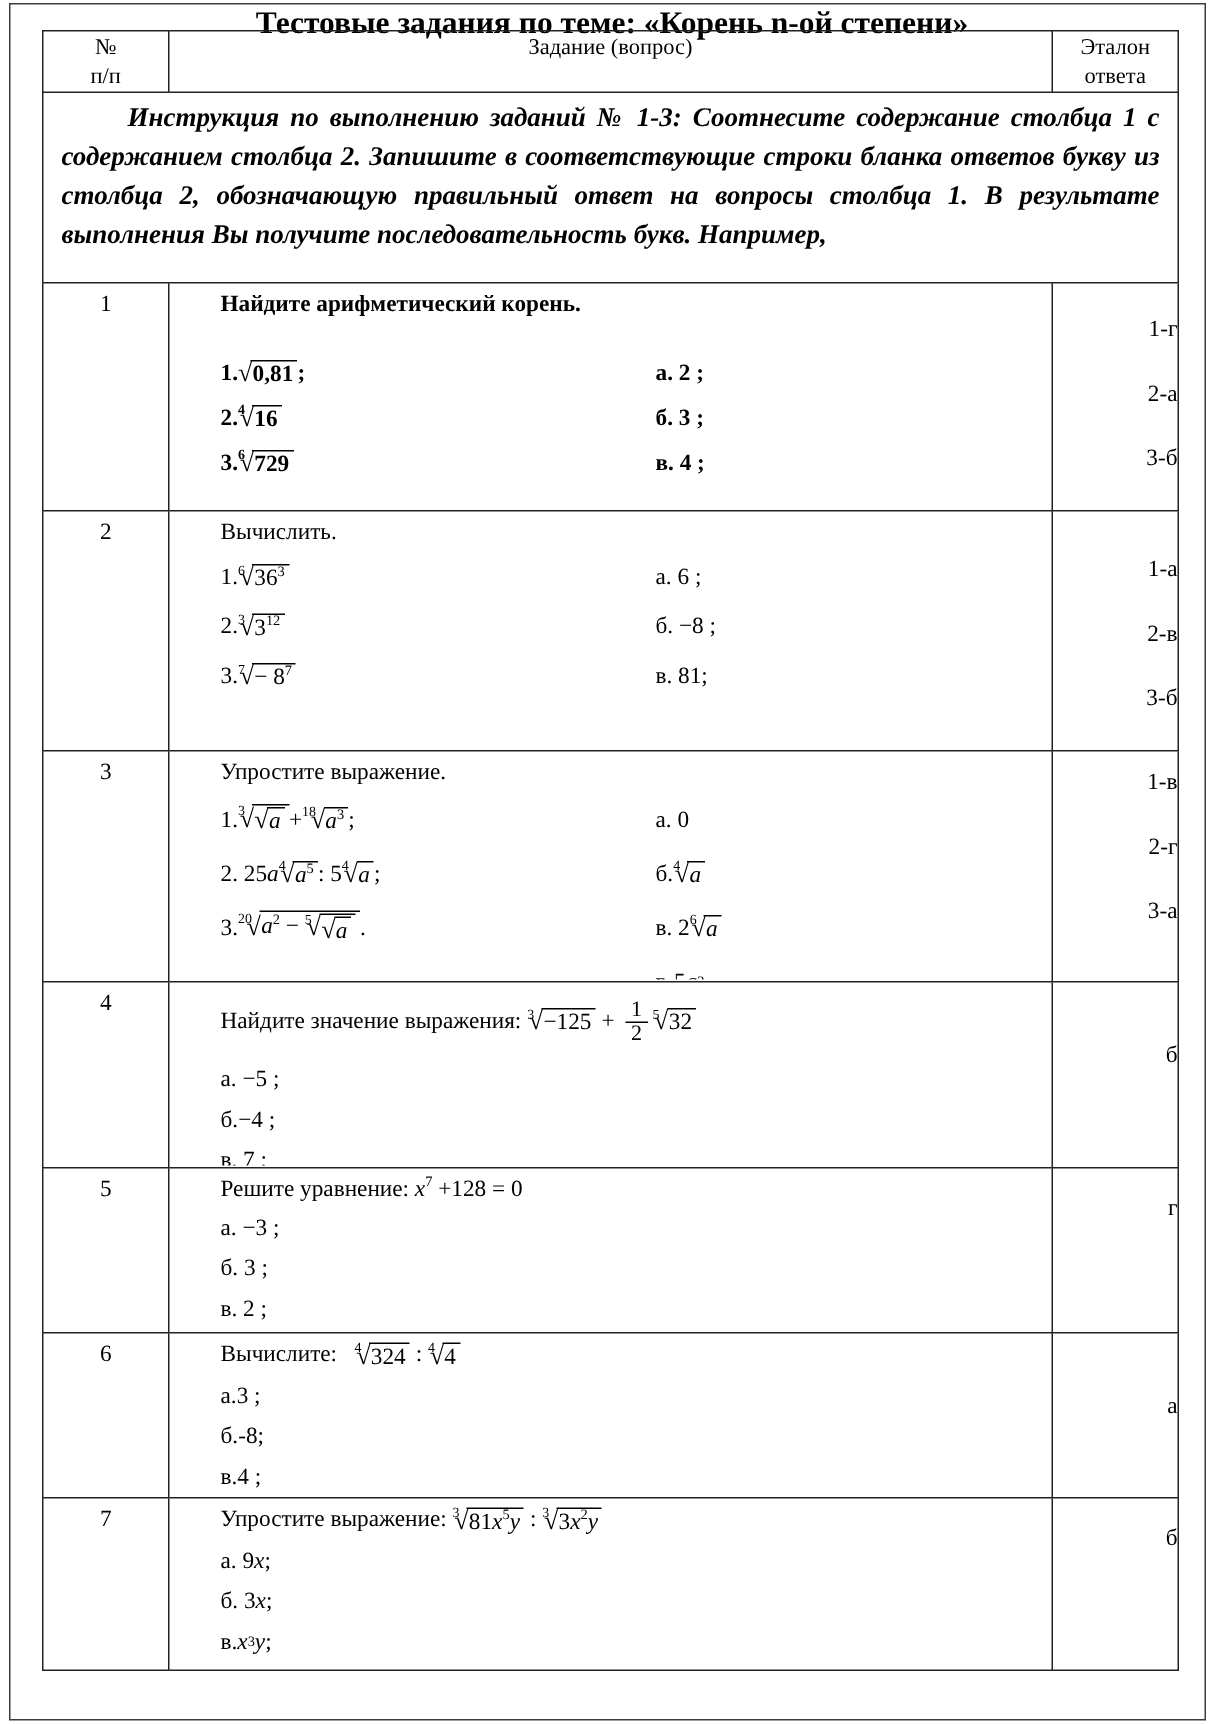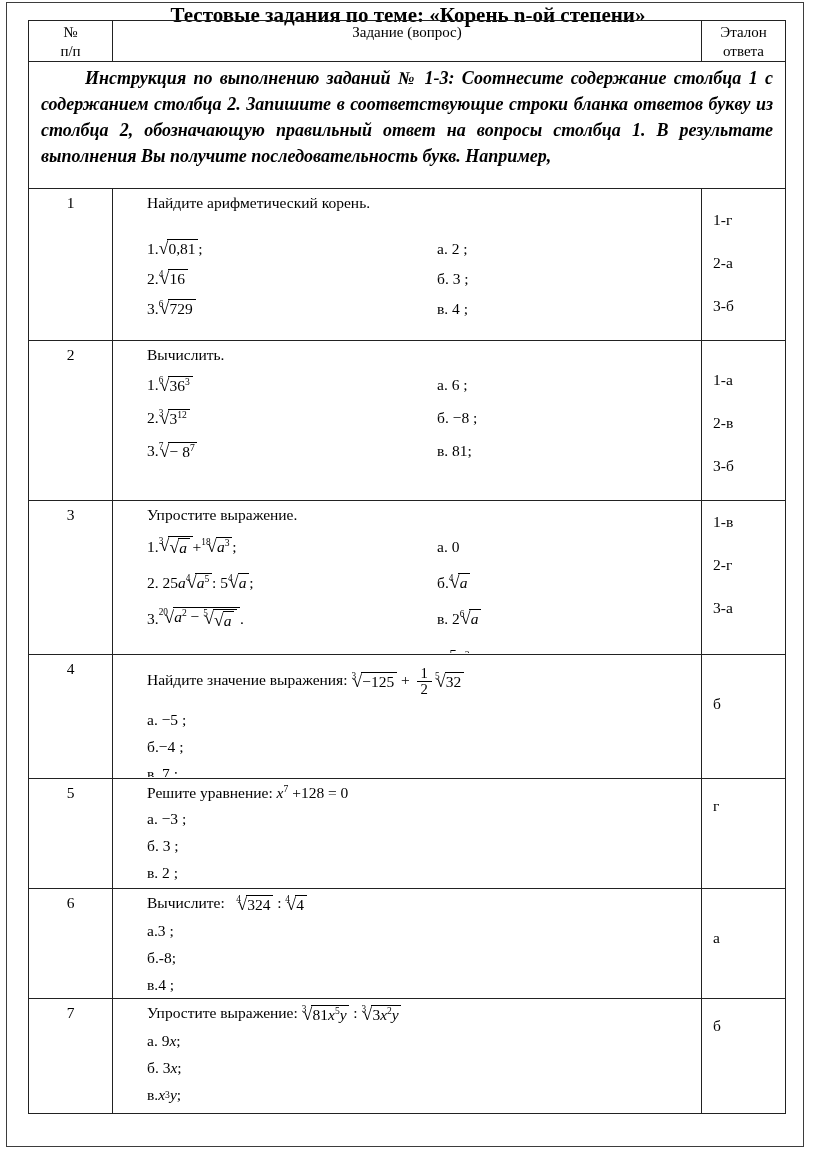--- a/index.html
+++ b/index.html
@@ -44,35 +44,35 @@
   }
   .ex-c1{width:160px;text-align:center;}
   .ex-c2{width:273px;}
   .ex-h2{text-align:center;}
   .ex-v2{text-align:left;padding-left:75px !important;}
 
   .num{padding-top:5px;font-size:15.5px;}
   td.numcell{text-align:center;}
   .qcell-pad{padding:5px 8px 0 34px;font-size:15.5px;}
   .qwrap{overflow:hidden;}
-  .qr1{height:138px;}.qr2{height:131px;}.qr3{height:147px;}
+  .qr1{height:138px;font-weight:bold;}.qr2{height:131px;}.qr3{height:147px;}
   .qr4{height:117px;}.qr5{height:103px;}.qr6{height:103px;}.qr7{height:108px;}
 
   .match-grid{display:flex;}
   .mg-top-lg{margin-top:22px;}
   .mg-top-sm{margin-top:5px;}
   .mitems{width:290px;}
   .lh30 > div{height:30px;display:flex;align-items:center;}
   .lh33 > div{height:33px;display:flex;align-items:center;}
   .lh36 > div{height:36px;display:flex;align-items:center;}
 
   .opts-v > div{height:27px;display:flex;align-items:center;}
   .opts-v{margin-top:4px;}
 
-  .acell{font-size:15.5px;padding-left:11px;}
+  .acell{font-size:15.5px;padding-left:11px;text-align:right;}
   .astack > div{margin-bottom:25px;}
   .pt22{padding-top:22px;}.pt30{padding-top:30px;}
   .pt12{padding-top:12px;}
   .ansletter-40{padding-top:40px;}
   .ansletter-18{padding-top:18px;}
 
   
   sup{font-size:0.62em;line-height:0;}
   i{font-style:italic;}
   .rad{display:inline-block;white-space:nowrap;vertical-align:middle;line-height:1.1;}

